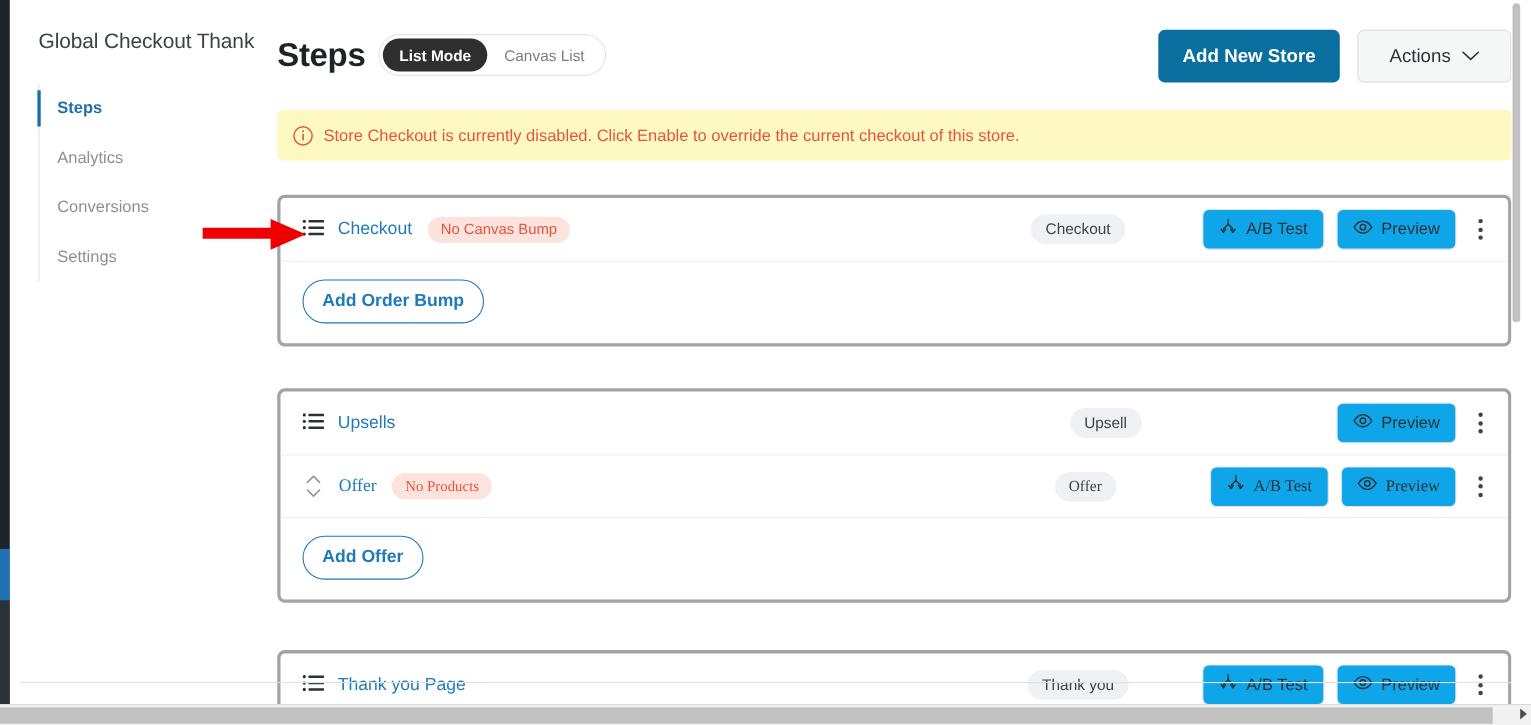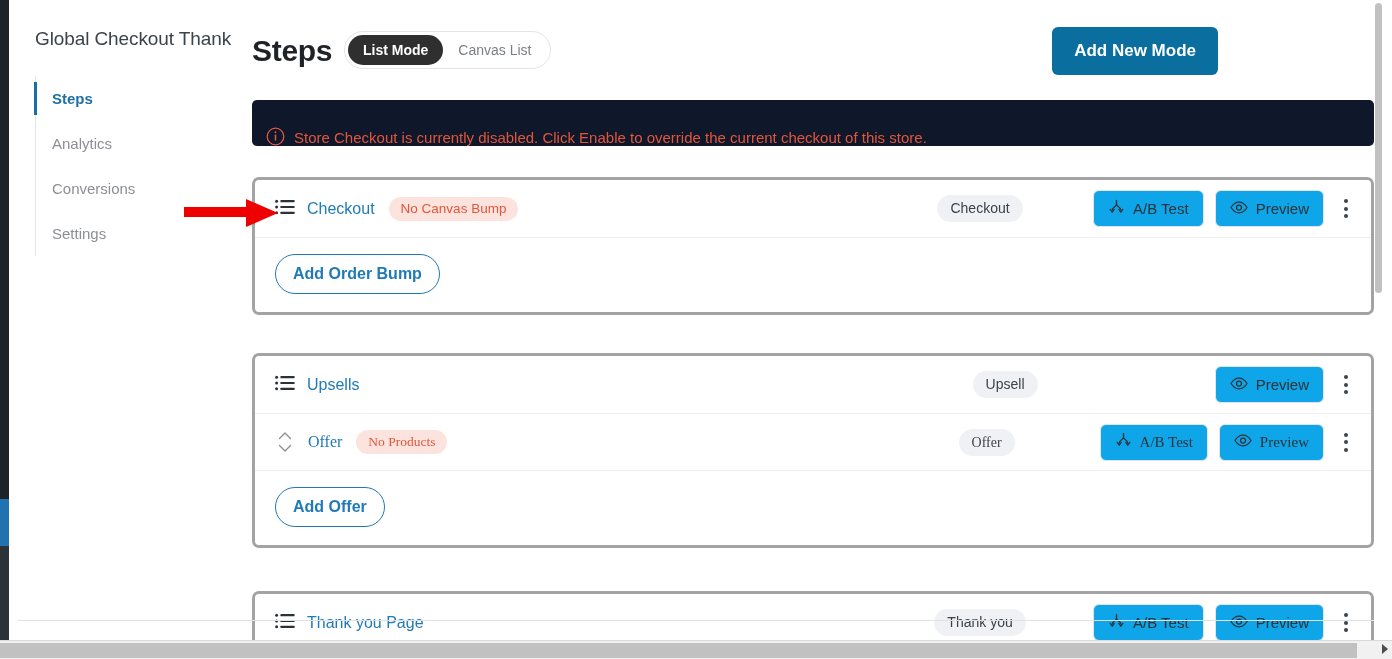--- a/index.html
+++ b/index.html
@@ -74,22 +74,22 @@
     position: absolute; right: 0; top: 3px;
     height: 48px; width: 140px;
     background: #f6f7f7; border: 1px solid #dcdcde; border-radius: 6px;
     display: flex; align-items: center; justify-content: center; gap: 10px;
     font-size: 17px; color: #2c3338; cursor: pointer;
   }
 
   
   .notice {
     position: absolute; left: 9px; top: 100px; width: 1122px; height: 46px;
-    background: #0f172a; border-radius: 5px;
-    display: flex; align-items: flex-end; padding: 0 26px 0 14px;
+    background: #fef9c3; border-radius: 5px;
+    display: flex; align-items: center; padding: 0 26px 0 14px;
   }
   .notice-ico { width: 19px; height: 19px; flex: 0 0 19px; margin-right: 9px; }
   .notice-text { font-size: 15px; color: #e2563c; white-space: nowrap; }
   .notice-btn {
     margin-left: auto; height: 36px; line-height: 36px; padding: 0 16px;
     background: #e04e2d; color: #fff; border-radius: 5px;
     font-size: 15px; font-weight: 700; cursor: pointer; white-space: nowrap;
   }
 
   
@@ -188,23 +188,31 @@
         <div class="mode-toggle">
           <div class="mode-btn on">
             <span>List Mode</span>
           </div>
           <div class="mode-btn">
             <span>Canvas List</span>
           </div>
         </div>
 
         <div class="btn-primary">
-          <span>Add New Mode</span>
-        </div>
-
+          <span>Add New Store</span>
+        </div>
+
+        <div class="btn-actions">
+          <span>Actions</span>
+          <span>
+            <svg width="16" height="10" viewBox="0 0 16 10">
+                <path d="M1 1.5 L8 8 L15 1.5" stroke="#2c3338" stroke-width="1.5" fill="none" stroke-linecap="round"></path>
+              </svg>
+          </span>
+        </div>
       </div>
 
       <div class="notice">
         <span class="notice-ico">
           <svg width="19" height="19" viewBox="0 0 19 19">
             <circle cx="9.5" cy="9.5" r="8.3" fill="none" stroke="#e2563c" stroke-width="1.3"></circle>
             <circle cx="9.5" cy="5.3" r="0.95" fill="#e2563c"></circle>
             <rect x="8.75" y="7.6" width="1.5" height="6.2" rx="0.7" fill="#e2563c"></rect>
           </svg>
         </span>

